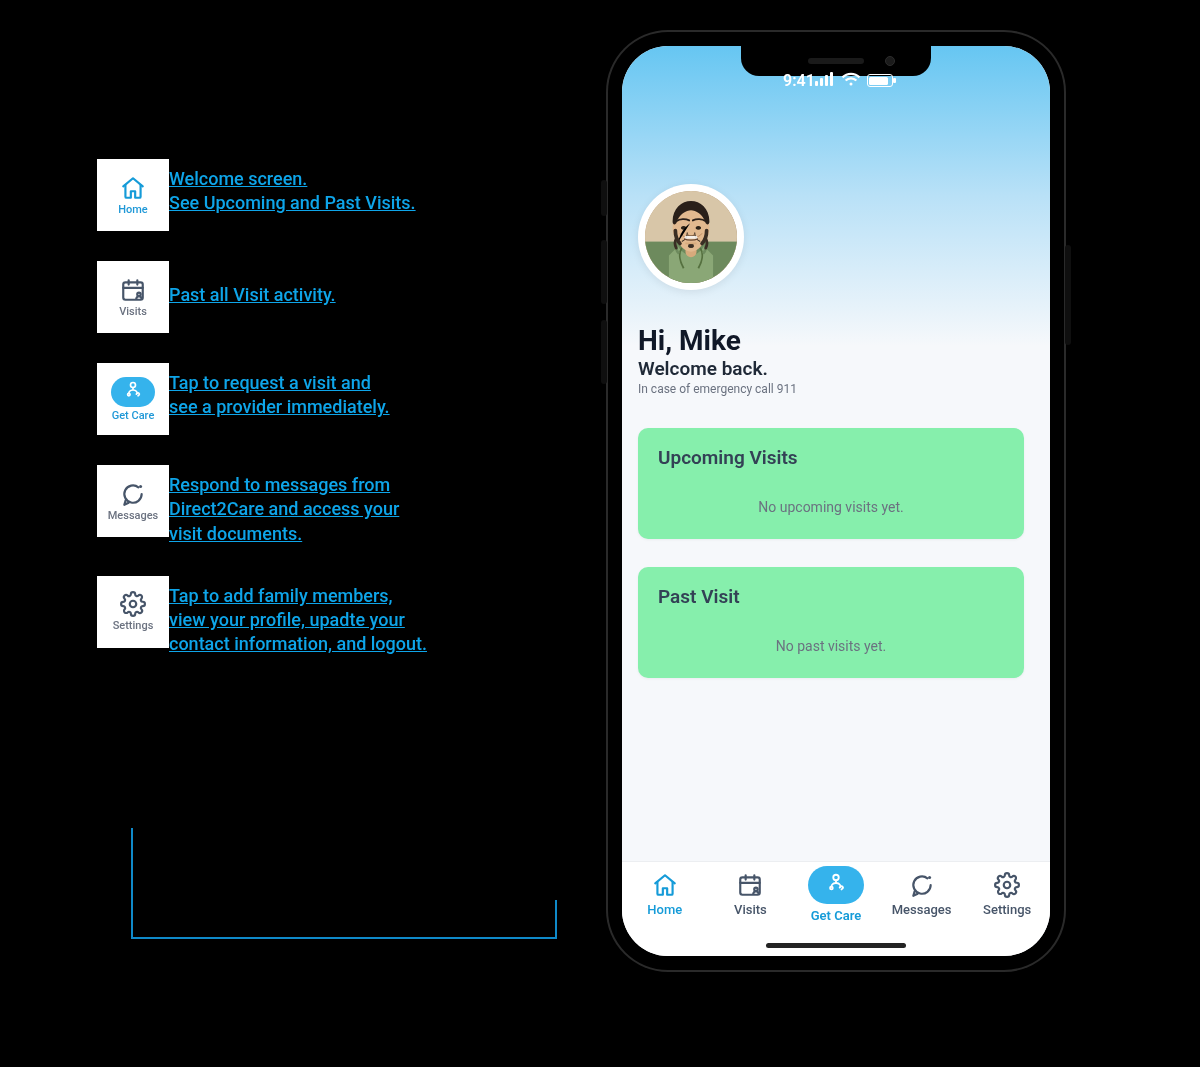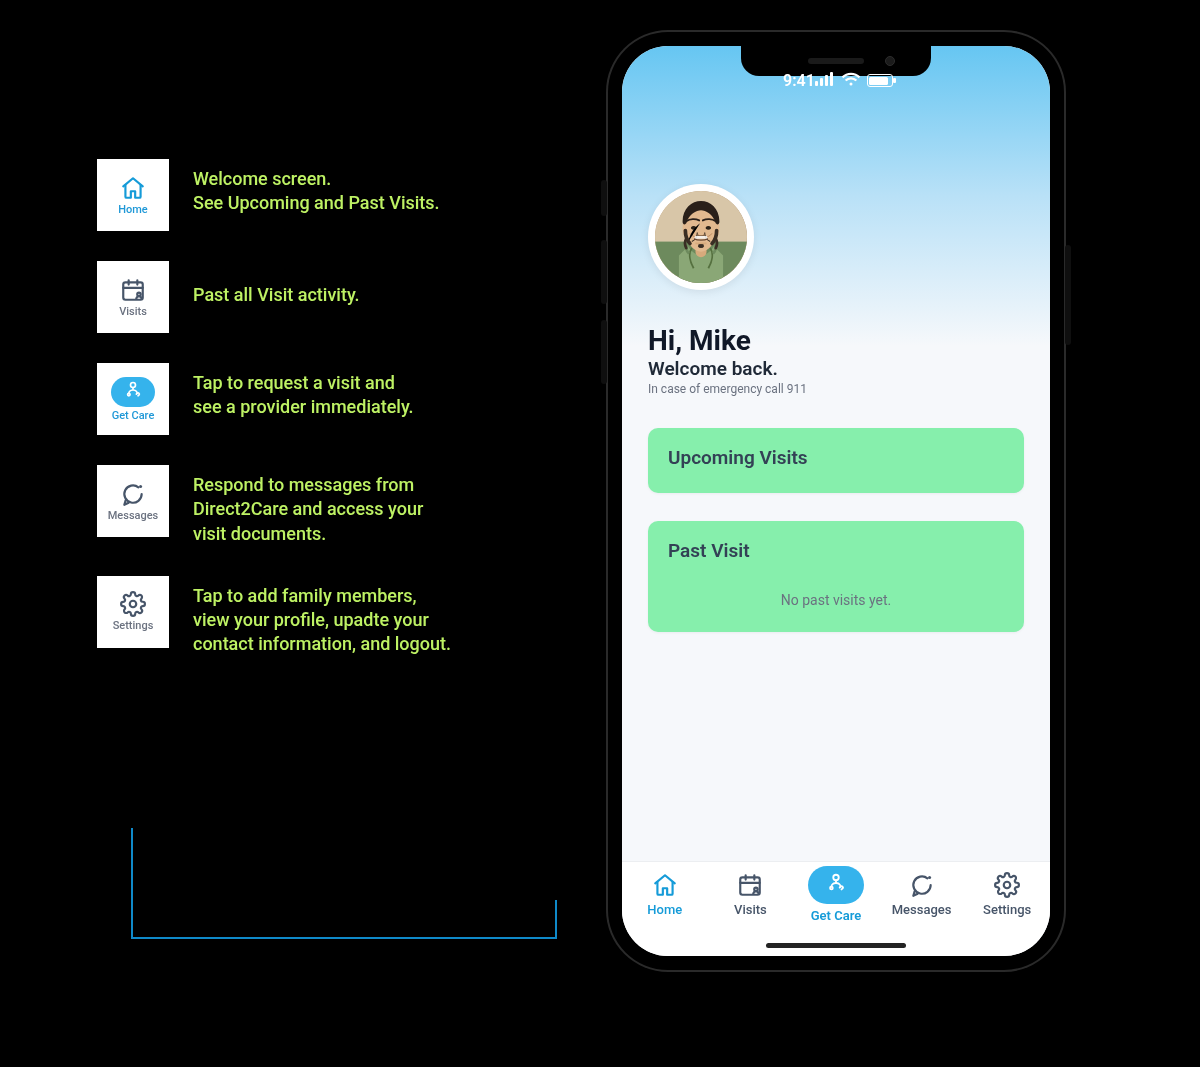--- a/index.html
+++ b/index.html
@@ -46,26 +46,26 @@
   .legend-tile.getcare .legend-tile-label { color: #1f98d7; }
   .legend-tile.getcare .pill {
     background: #35b3ec;
     border-radius: 18px;
     width: 44px;
     height: 30px;
     display:flex; align-items:center; justify-content:center;
   }
   .legend-tile.getcare .pill svg { width: 20px; height: 20px; }
   .legend-desc {
-    color: #bef264;
+    color: #0ea5e9;
     font-size: 18px;
     line-height: 1.35;
-    margin-left: 24px;
     margin-top: 8px;
     font-weight: 500;
+    text-decoration: underline;
   }
 
   
   .connector {
     position: absolute;
     left: 130px;
     top: 828px;
     width: 428px;
     height: 180px;
     pointer-events: none;
@@ -150,21 +150,21 @@
   }
   .status-right { display:flex; gap:6px; align-items:center; }
   .status-right svg { height: 14px; }
   .battery { width: 26px; height: 13px; border: 1.5px solid #fff; border-radius: 3px; position: relative; }
   .battery::after { content:""; position:absolute; right:-4px; top:3px; width:2.5px; height:5px; background:#fff; border-radius:1px;}
   .battery .fill { position:absolute; left:1.5px; top:1.5px; bottom:1.5px; width: 19px; background:#fff; border-radius:1.5px;}
 
   .content {
     position: relative;
     z-index: 2;
-    padding: 90px 26px 0 26px;
+    padding: 90px 26px 0 16px;
   }
   .avatar {
     width: 106px; height: 106px;
     border-radius: 50%;
     background: #fff;
     display:flex; align-items:center; justify-content:center;
     box-shadow: 0 2px 8px rgba(0,0,0,0.08);
   }
   .avatar-inner {
     width: 92px; height: 92px; border-radius:50%;
@@ -392,20 +392,21 @@
       </div>
 
       <div class="greeting">
         <h1>Hi, Mike</h1>
         <div class="greeting-sub">Welcome back.</div>
         <div class="greeting-note">In case of emergency call 911</div>
       </div>
 
       <div class="card">
         <div class="card-title">Upcoming Visits</div>
+        <div class="card-empty">No upcoming visits yet.</div>
       </div>
 
       <div class="card">
         <div class="card-title">Past Visit</div>
         <div class="card-empty">No past visits yet.</div>
       </div>
     </div>
 
     <div class="bottom-nav">
       <div class="nav-item home">

